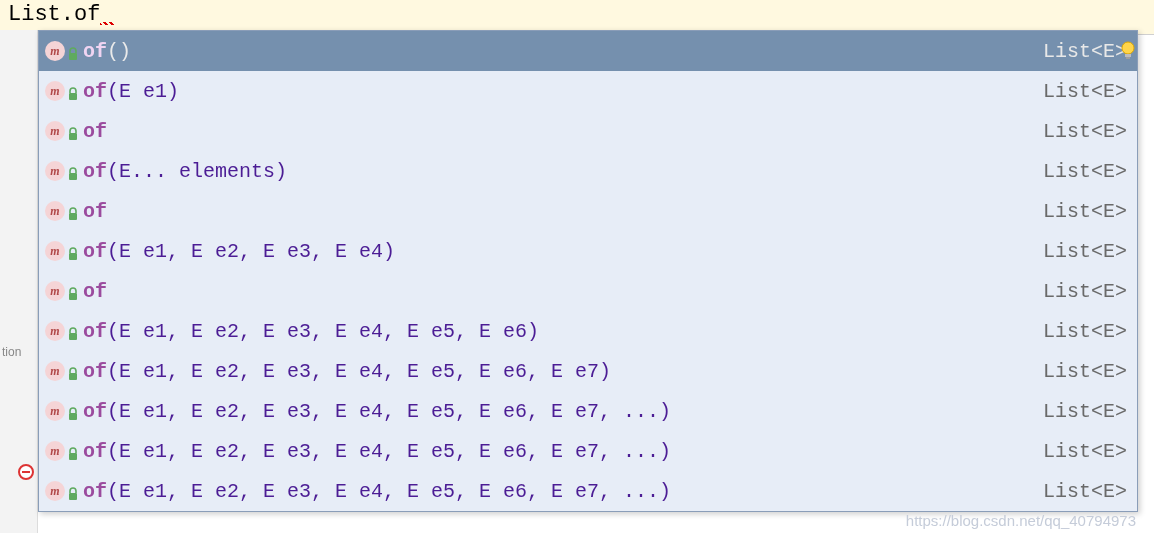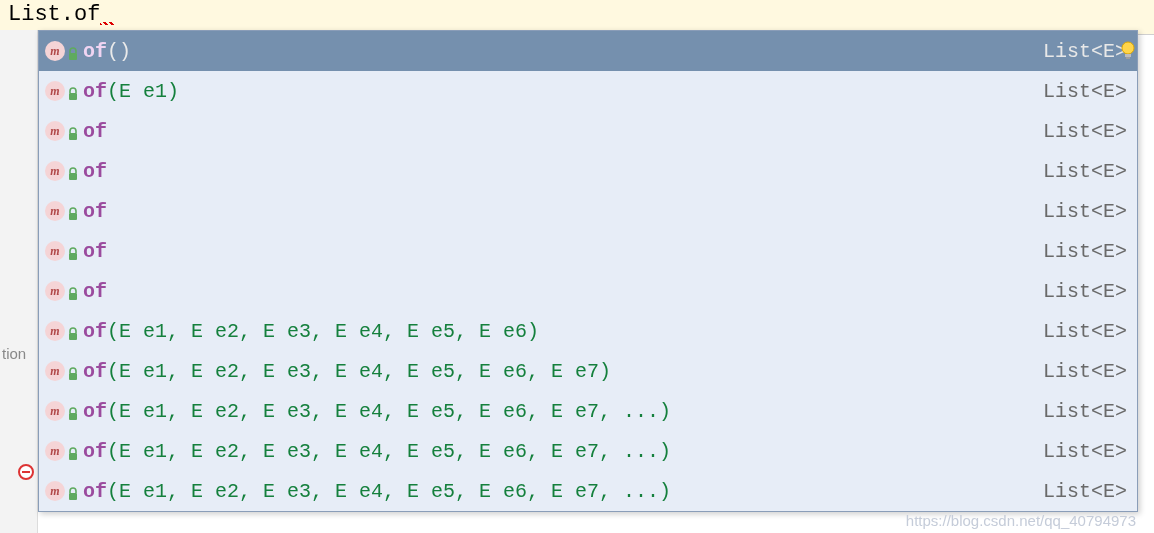--- a/index.html
+++ b/index.html
@@ -89,21 +89,21 @@
       height: 14px;
     }
     .method-name {
       color: #9b4b9e;
       font-weight: bold;
     }
     .item.selected .method-name {
       color: #f0d4f2;
     }
     .params {
-      color: #15803d;
+      color: #4c1d95;
     }
     .item.selected .params {
       color: #eaeaea;
     }
     .return-type {
       margin-left: auto;
       color: #6a6a6a;
       padding-left: 12px;
       flex-shrink: 0;
       text-align: center;
@@ -126,21 +126,21 @@
       top: 30px;
       width: 38px;
       height: 503px;
       background: #f3f3f3;
       border-right: 1px solid #dcdcdc;
     }
     .gutter-text {
       position: absolute;
       left: 2px;
       top: 315px;
-      font-size: 15px;
+      font-size: 12px;
       color: #888;
       font-family: sans-serif;
     }
     .error-marker {
       position: absolute;
       left: 18px;
       top: 433px;
       width: 16px;
       height: 16px;
     }
@@ -207,38 +207,40 @@
       <span class="method-name">of</span>
       <span class="return-type">List&lt;E&gt;</span>
     </div>
     <div class="item">
       <span class="item-icon method-icon">m</span>
       <span class="lock-icon"><svg viewBox="0 0 12 14">
           <rect x="2" y="6" width="8" height="7" rx="1" fill="#5faa5f"></rect>
           <path d="M3 6 V4 a3 3 0 0 1 6 0 V6" fill="none" stroke="#5faa5f" stroke-width="1.6"></path>
         </svg></span>
       <span class="method-name">of</span>
-      <span class="return-type">List&lt;E&gt;</span>
-    </div>
-    <div class="item">
-      <span class="item-icon method-icon">m</span>
-      <span class="lock-icon"><svg viewBox="0 0 12 14">
-          <rect x="2" y="6" width="8" height="7" rx="1" fill="#5faa5f"></rect>
-          <path d="M3 6 V4 a3 3 0 0 1 6 0 V6" fill="none" stroke="#5faa5f" stroke-width="1.6"></path>
-        </svg></span>
-      <span class="method-name">of</span>
-      <span class="return-type">List&lt;E&gt;</span>
-    </div>
-    <div class="item">
-      <span class="item-icon method-icon">m</span>
-      <span class="lock-icon"><svg viewBox="0 0 12 14">
-          <rect x="2" y="6" width="8" height="7" rx="1" fill="#5faa5f"></rect>
-          <path d="M3 6 V4 a3 3 0 0 1 6 0 V6" fill="none" stroke="#5faa5f" stroke-width="1.6"></path>
-        </svg></span>
-      <span class="method-name">of</span>
+      <span class="params">(E... elements)</span>
+      <span class="return-type">List&lt;E&gt;</span>
+    </div>
+    <div class="item">
+      <span class="item-icon method-icon">m</span>
+      <span class="lock-icon"><svg viewBox="0 0 12 14">
+          <rect x="2" y="6" width="8" height="7" rx="1" fill="#5faa5f"></rect>
+          <path d="M3 6 V4 a3 3 0 0 1 6 0 V6" fill="none" stroke="#5faa5f" stroke-width="1.6"></path>
+        </svg></span>
+      <span class="method-name">of</span>
+      <span class="return-type">List&lt;E&gt;</span>
+    </div>
+    <div class="item">
+      <span class="item-icon method-icon">m</span>
+      <span class="lock-icon"><svg viewBox="0 0 12 14">
+          <rect x="2" y="6" width="8" height="7" rx="1" fill="#5faa5f"></rect>
+          <path d="M3 6 V4 a3 3 0 0 1 6 0 V6" fill="none" stroke="#5faa5f" stroke-width="1.6"></path>
+        </svg></span>
+      <span class="method-name">of</span>
+      <span class="params">(E e1, E e2, E e3, E e4)</span>
       <span class="return-type">List&lt;E&gt;</span>
     </div>
     <div class="item">
       <span class="item-icon method-icon">m</span>
       <span class="lock-icon"><svg viewBox="0 0 12 14">
           <rect x="2" y="6" width="8" height="7" rx="1" fill="#5faa5f"></rect>
           <path d="M3 6 V4 a3 3 0 0 1 6 0 V6" fill="none" stroke="#5faa5f" stroke-width="1.6"></path>
         </svg></span>
       <span class="method-name">of</span>
       <span class="return-type">List&lt;E&gt;</span>

